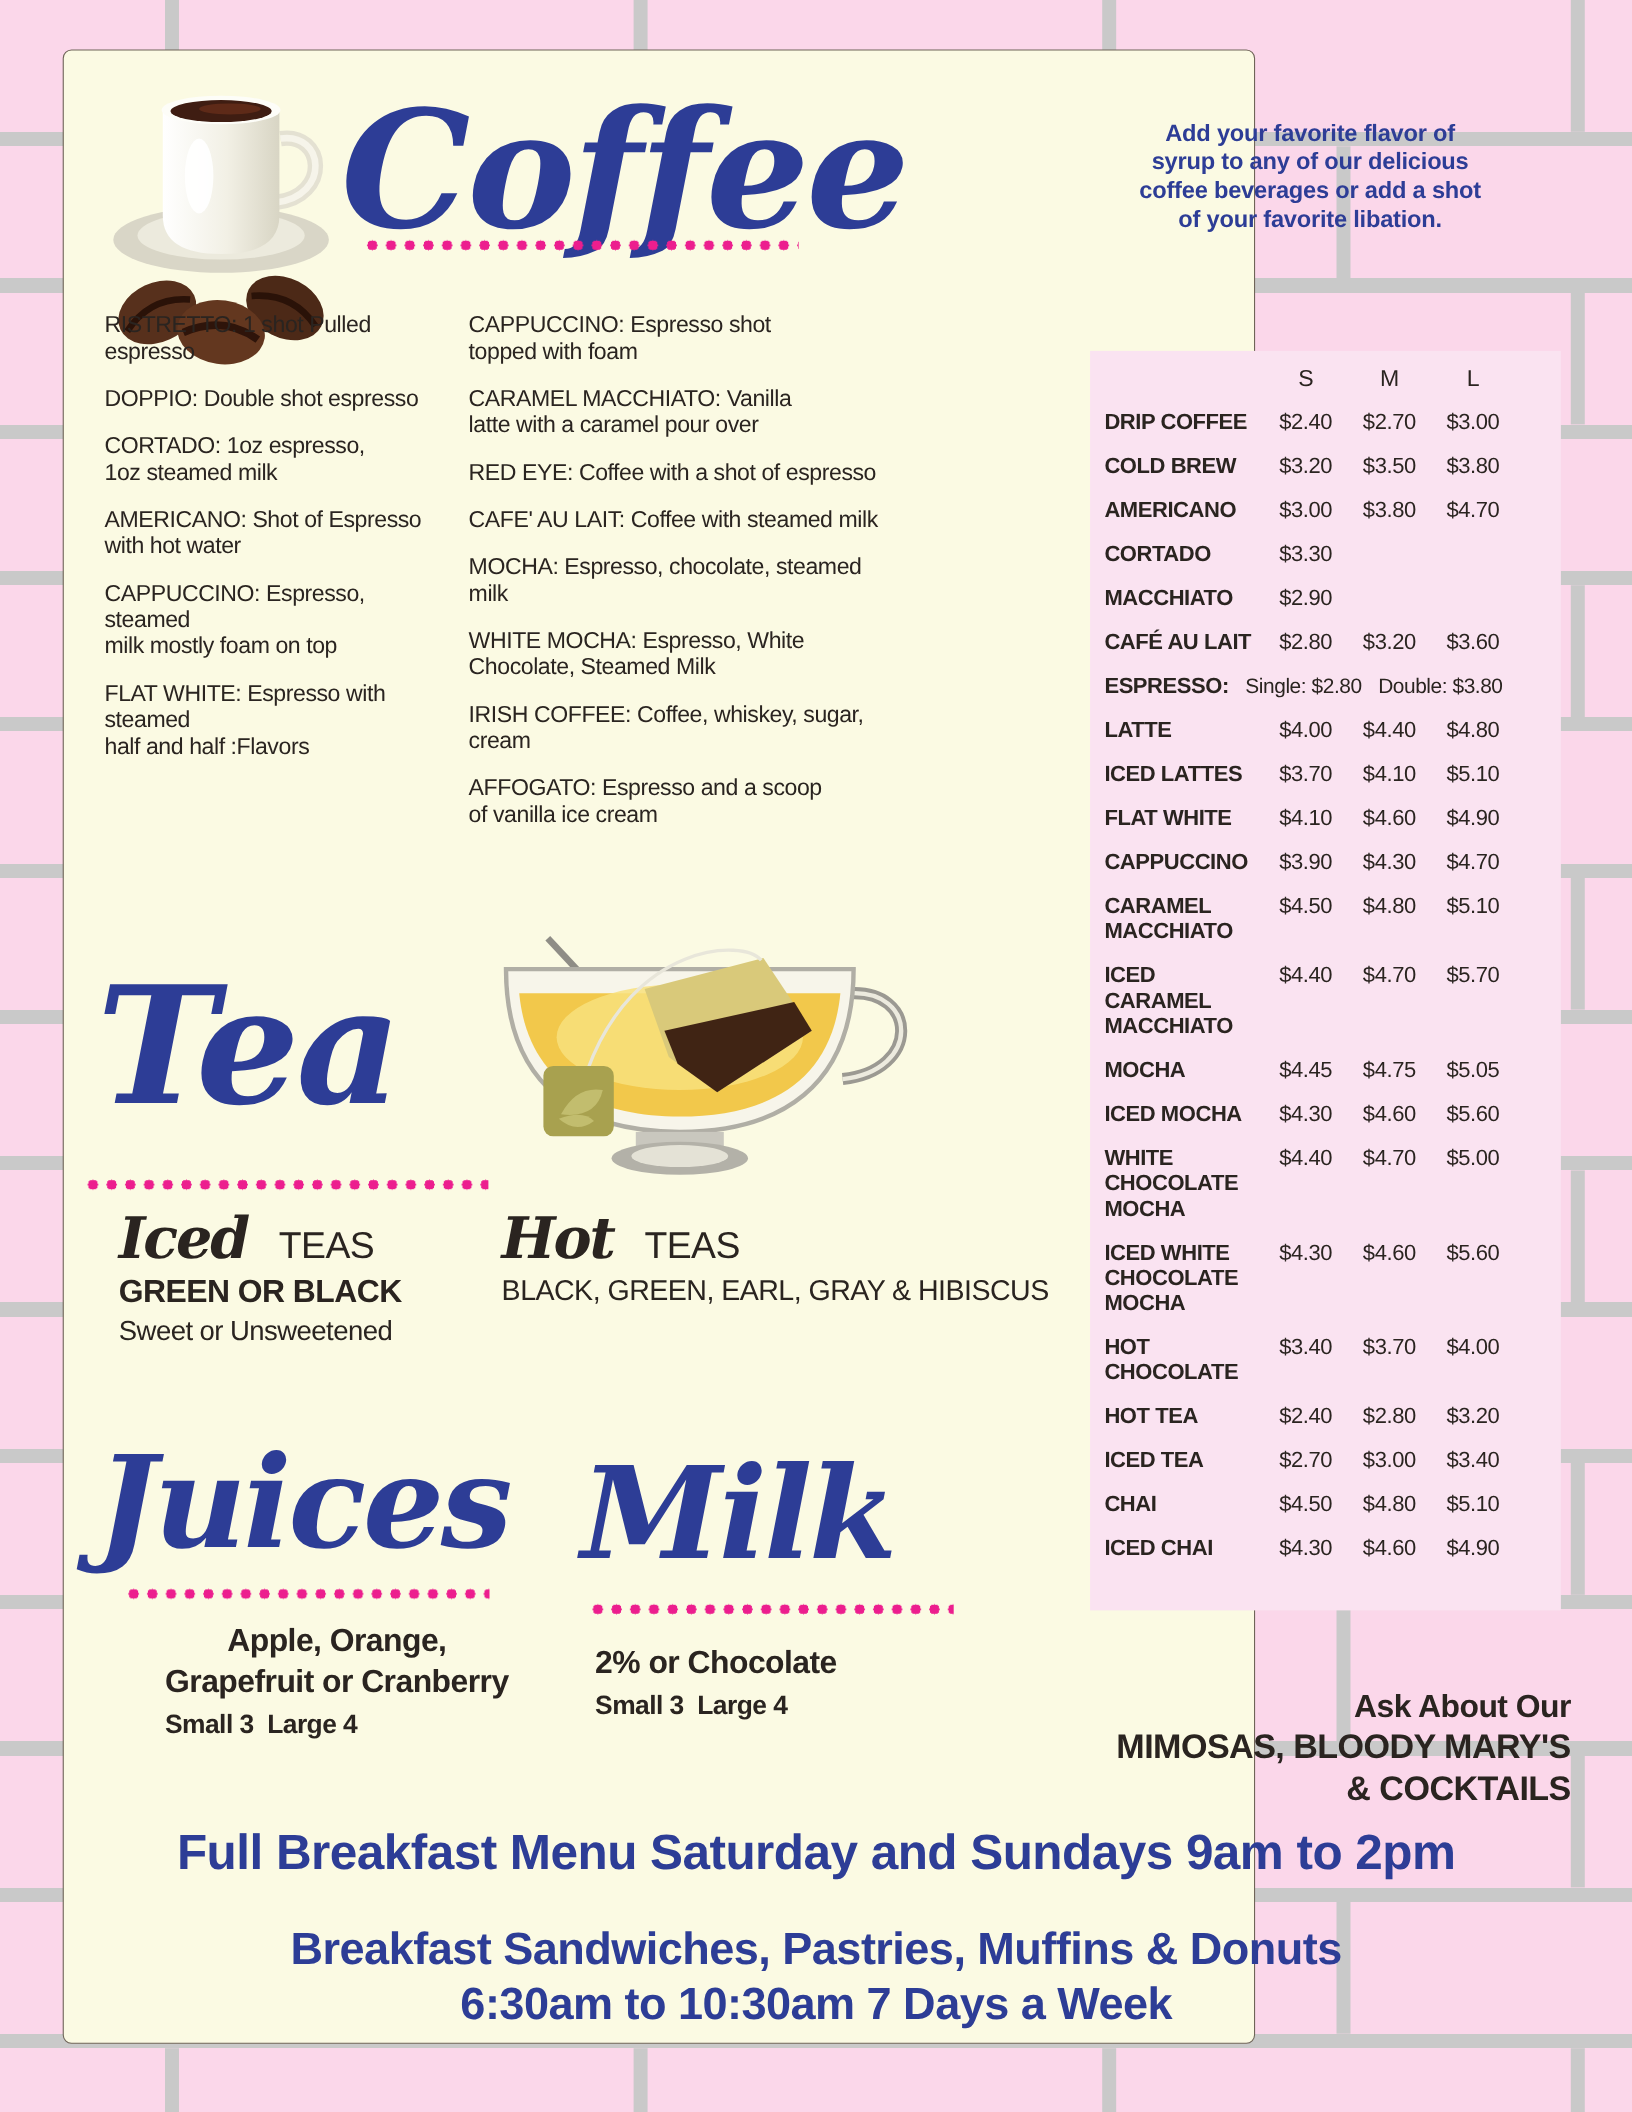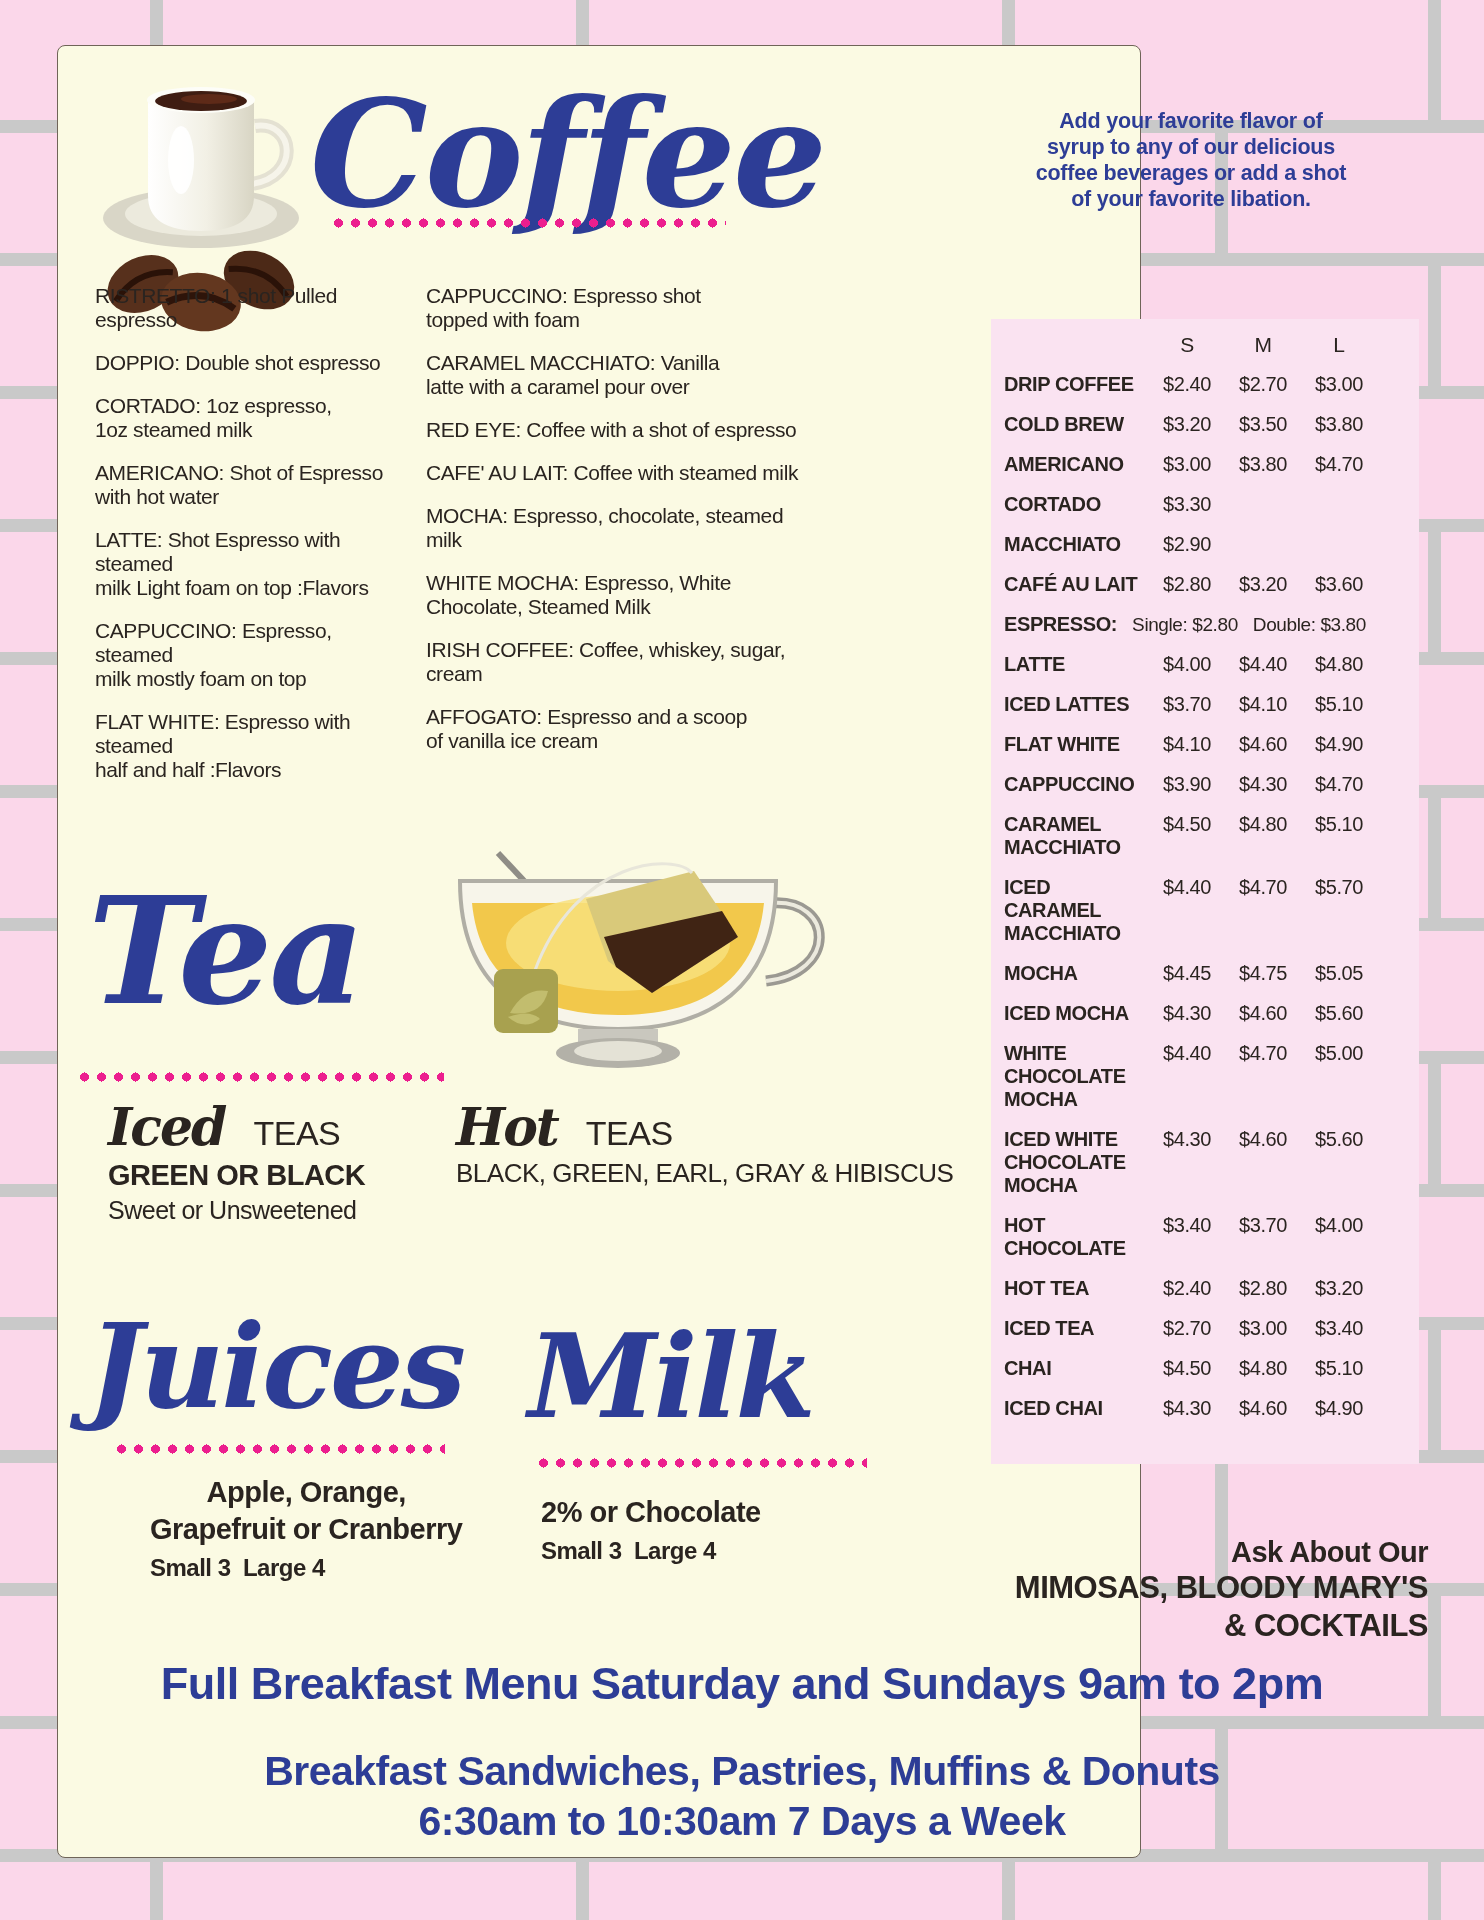--- a/index.html
+++ b/index.html
@@ -116,22 +116,20 @@
       <div>of your favorite libation.</div>
     </div>
 
     <div id="coffee-col1" class="abs ccol" style="left:37px;top:238px;width:310px;">
         <div class="citem"><span class="cname">RISTRETTO: </span><span class="cdesc">1 shot Pulled espresso</span></div>
         <div class="citem"><span class="cname">DOPPIO: </span><span class="cdesc">Double shot espresso</span></div>
         <div class="citem"><span class="cname">CORTADO: </span><span class="cdesc">1oz espresso,
 1oz steamed milk</span></div>
         <div class="citem"><span class="cname">AMERICANO: </span><span class="cdesc">Shot of Espresso
 with hot water</span></div>
-        <div class="citem"><span class="cname">LATTE: </span><span class="cdesc">Shot Espresso with steamed
-milk Light foam on top :Flavors</span></div>
         <div class="citem"><span class="cname">CAPPUCCINO: </span><span class="cdesc">Espresso, steamed
 milk mostly foam on top</span></div>
         <div class="citem"><span class="cname">FLAT WHITE: </span><span class="cdesc">Espresso with steamed
 half and half :Flavors</span></div>
       </div>
     <div id="coffee-col2" class="abs ccol" style="left:368px;top:238px;width:392px;">
         <div class="citem"><span class="cname">CAPPUCCINO: </span><span class="cdesc">Espresso shot
 topped with foam</span></div>
         <div class="citem"><span class="cname">CARAMEL MACCHIATO: </span><span class="cdesc">Vanilla
 latte with a caramel pour over</span></div>

